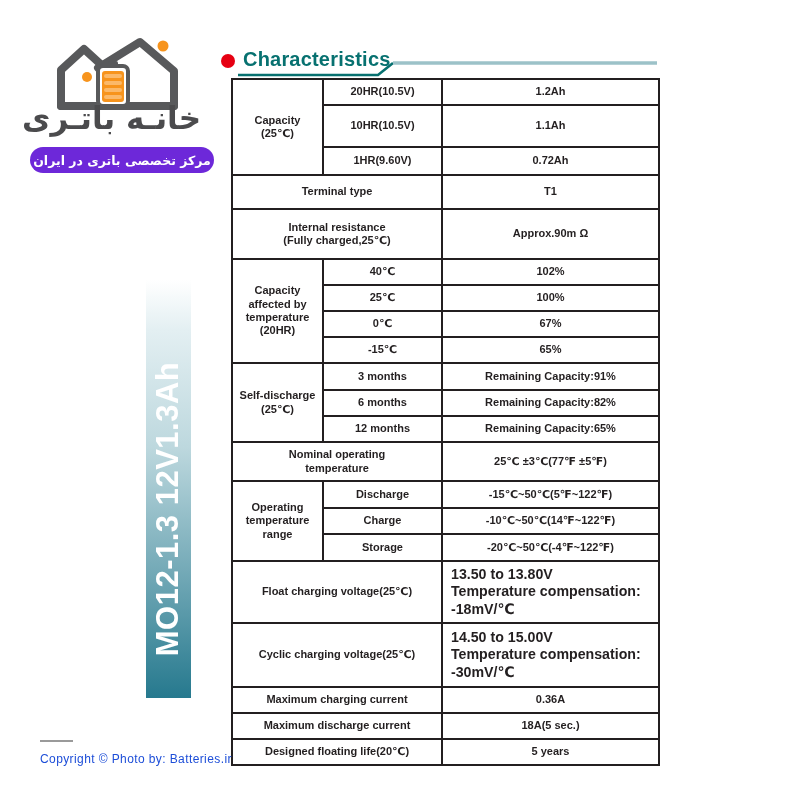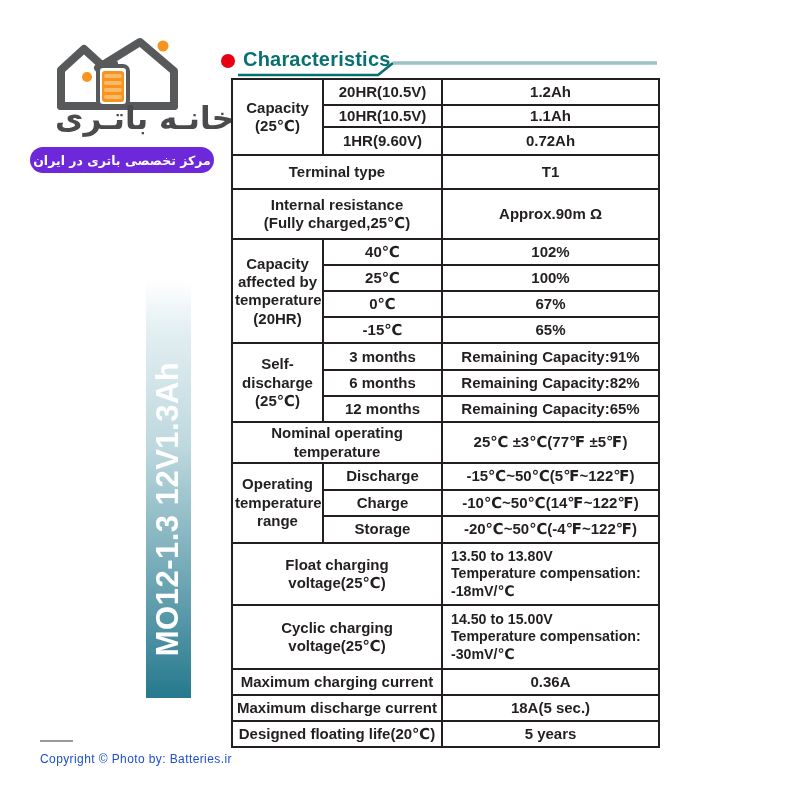--- a/index.html
+++ b/index.html
@@ -4,21 +4,21 @@
 <style>
   html,body{margin:0;padding:0;}
   body{
     width:800px;height:800px;position:relative;background:#ffffff;
     font-family:"Liberation Sans","DejaVu Sans",sans-serif;
     color:#231f20;overflow:hidden;
   }
   
   .logo-art{position:absolute;left:36px;top:28px;}
   .logo-title{
-    position:absolute;left:34px;top:100px;width:200px;text-align:right;
+    position:absolute;left:22px;top:100px;width:200px;text-align:left;
     direction:rtl;font-family:"DejaVu Sans",sans-serif;
     font-size:31px;font-weight:bold;color:#4b4b4d;
   }
   .logo-ribbon{
     position:absolute;left:30px;top:147px;width:184px;height:26px;
     background:#6d28d9;border-radius:13px;
     display:flex;align-items:center;justify-content:center;
     direction:rtl;font-family:"DejaVu Sans",sans-serif;
     font-size:12.5px;font-weight:bold;color:#ffffff;
   }
@@ -36,21 +36,21 @@
     transform:rotate(-90deg) translateX(-20px);white-space:nowrap;
     font-size:31px;font-weight:bold;color:#ffffff;letter-spacing:0.5px;
   }
   
   .spec-table{
     position:absolute;left:231px;top:78px;width:427px;
     border-collapse:collapse;table-layout:fixed;
   }
   .spec-table td{
     border:2px solid #231f20;text-align:center;vertical-align:middle;
-    font-size:15px;font-weight:bold;line-height:1.22;padding:1px 2px;
+    font-size:11px;font-weight:bold;line-height:1.22;padding:1px 2px;
     overflow:hidden;
   }
   .spec-table td.align-left{text-align:left;padding-left:8px;font-size:14.2px;}
   
   .footer-line{position:absolute;left:40px;top:740px;width:33px;height:2px;background:#9a9a9a;}
   .footer-text{position:absolute;left:40px;top:752px;font-size:12px;color:#1d4ed8;letter-spacing:0.4px;}
 </style>
 </head>
 <body>
 
@@ -96,21 +96,21 @@
       <col style="width:91px">
       <col style="width:119px">
       <col style="width:217px">
     </colgroup>
   <tbody>
       <tr style="height: 26px;">
         <td rowspan="3">Capacity<br>(25℃)</td>
         <td>20HR(10.5V)</td>
         <td>1.2Ah</td>
       </tr>
-      <tr style="height: 18px;">
+      <tr style="height: 42px;">
         <td>10HR(10.5V)</td>
         <td>1.1Ah</td>
       </tr>
       <tr style="height: 28px;">
         <td>1HR(9.60V)</td>
         <td>0.72Ah</td>
       </tr>
       <tr style="height: 34px;">
         <td colspan="2">Terminal type</td>
         <td>T1</td>

